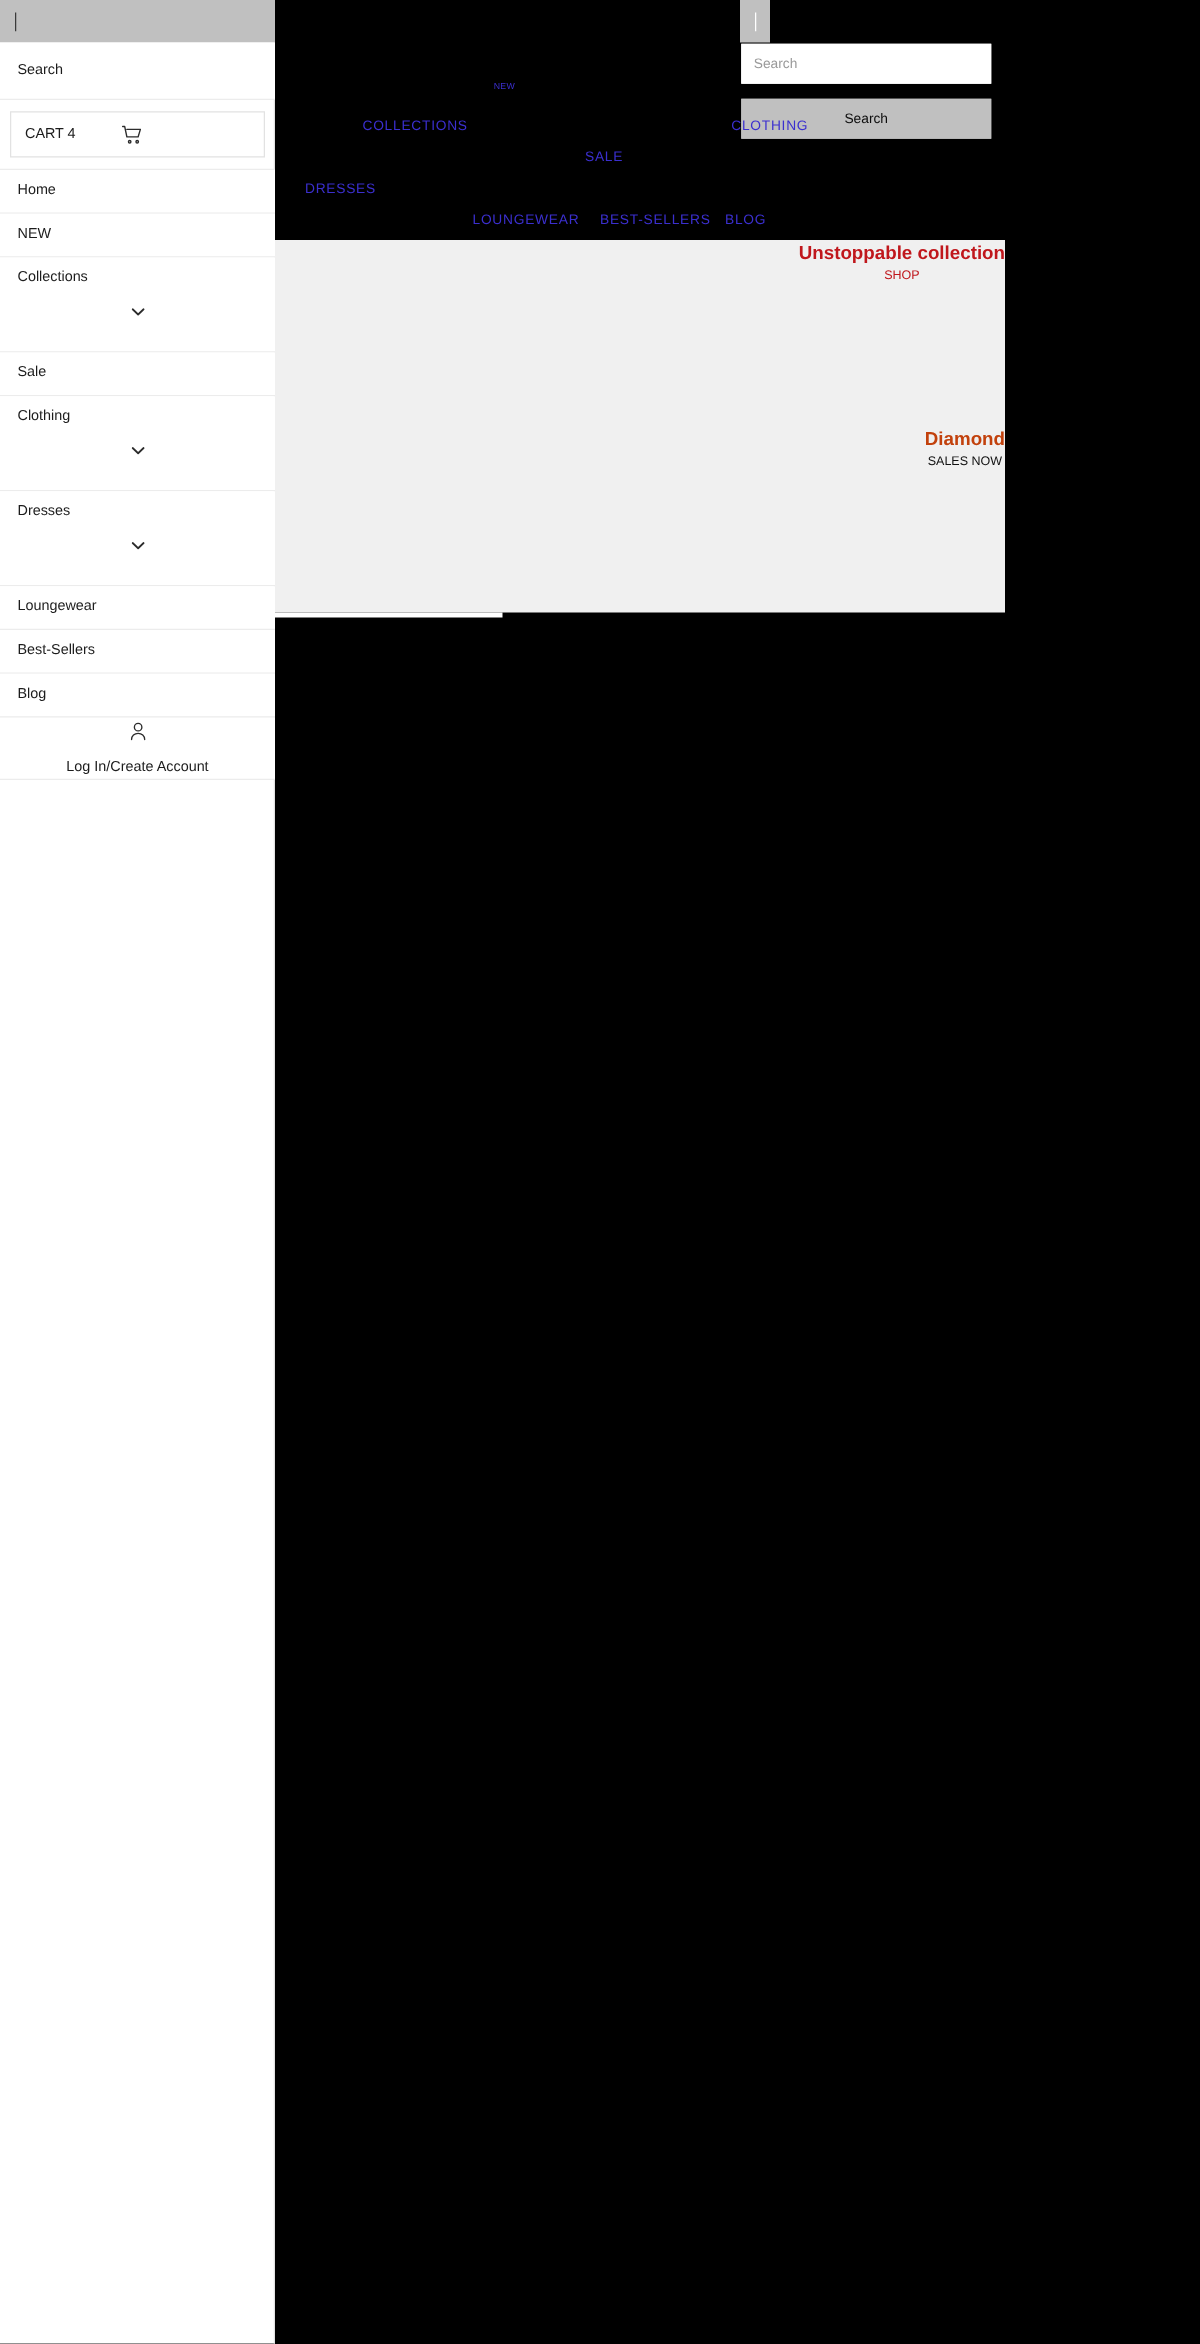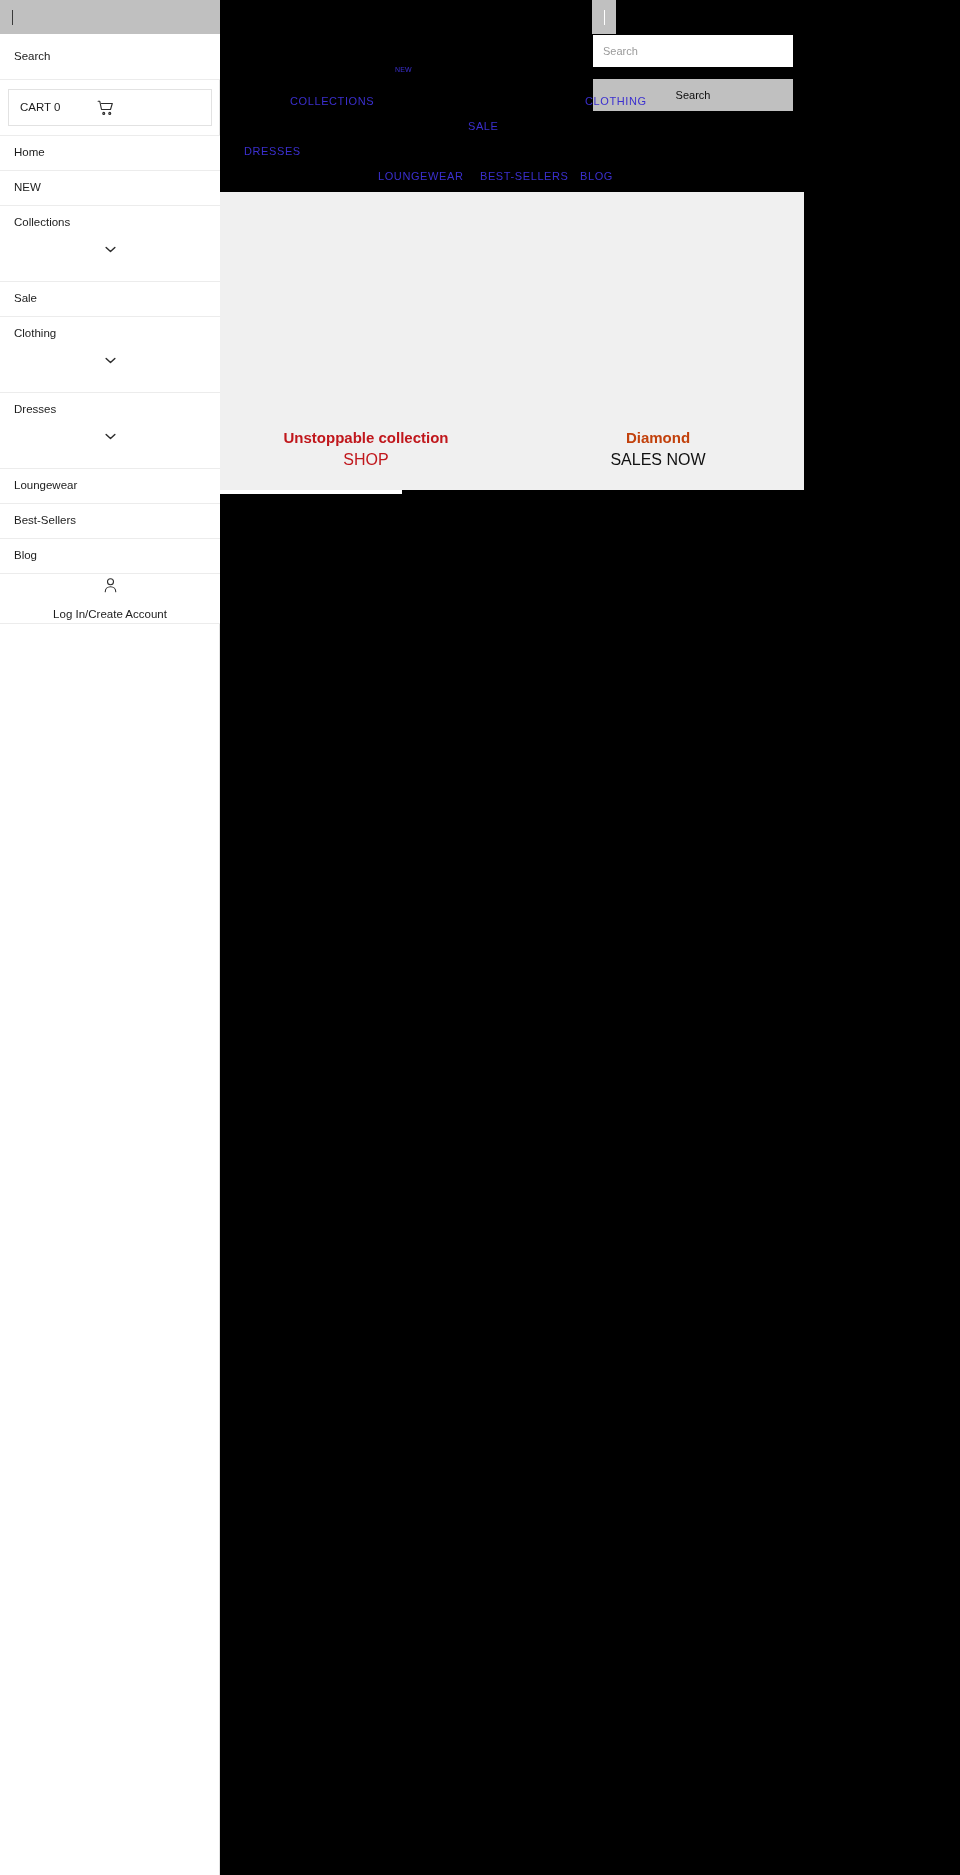--- a/index.html
+++ b/index.html
@@ -104,37 +104,38 @@
   }
 
   
   .promo-strip {
     position: relative;
     width: 584px;
     height: 298px;
     background: #f0f0f0;
     display: flex;
     align-items: flex-end;
+    flex-direction: column;
   }
   .promo-cell {
     flex: 1 1 0;
     text-align: center;
     padding-bottom: 18px;
   }
   .promo-title {
     display: block;
     font-size: 15px;
     font-weight: bold;
     line-height: 1.42;
     color: #c2410c;
   }
   .promo-cell.accent .promo-title { color: #c0171c; }
   .promo-sub {
     display: block;
-    font-size: 16px;
+    font-size: 10px;
     color: #111111;
     line-height: 1.5;
   }
   .promo-cell.accent .promo-sub { color: #c0171c; }
 
   .promo-underline {
     position: absolute;
     left: 0;
     top: 298px;
     width: 182px;
@@ -298,21 +299,21 @@
       <span class="caret"></span>
     </div>
 
     <div class="menu">
 
       <div class="menu-row search-row">
         <span class="lbl">Search</span>
       </div>
 
       <div class="menu-row cart-row">
-        <span class="lbl">CART 0</span>
+        <span class="lbl">CART 4</span>
         <span class="cart-icon">
           <svg viewBox="0 0 24 24" fill="none" stroke="currentColor" stroke-width="1.5" stroke-linecap="round" stroke-linejoin="round" width="18" height="18">
             <path d="M1.5 3h2.2l2.3 11h12l2.4-8H6"></path>
             <circle cx="9" cy="19.2" r="1.3"></circle>
             <circle cx="17" cy="19.2" r="1.3"></circle>
           </svg>
         </span>
       </div>
 
       <div class="cart-divider"></div>

